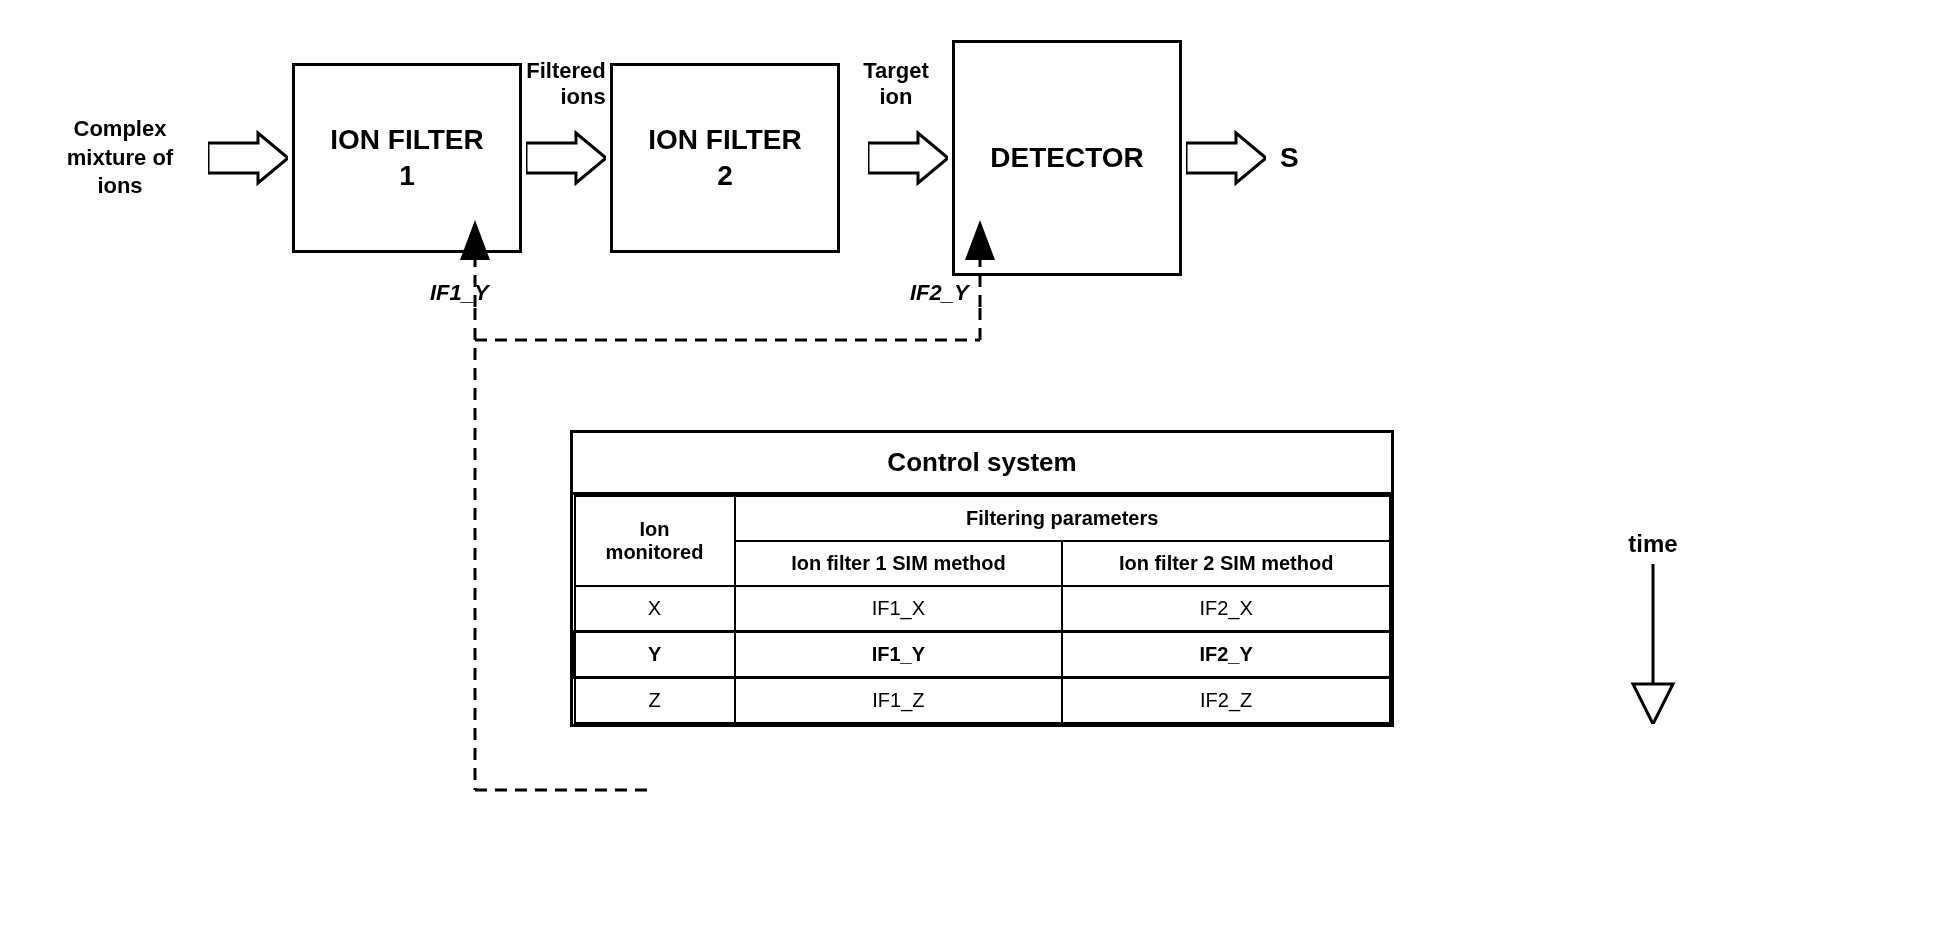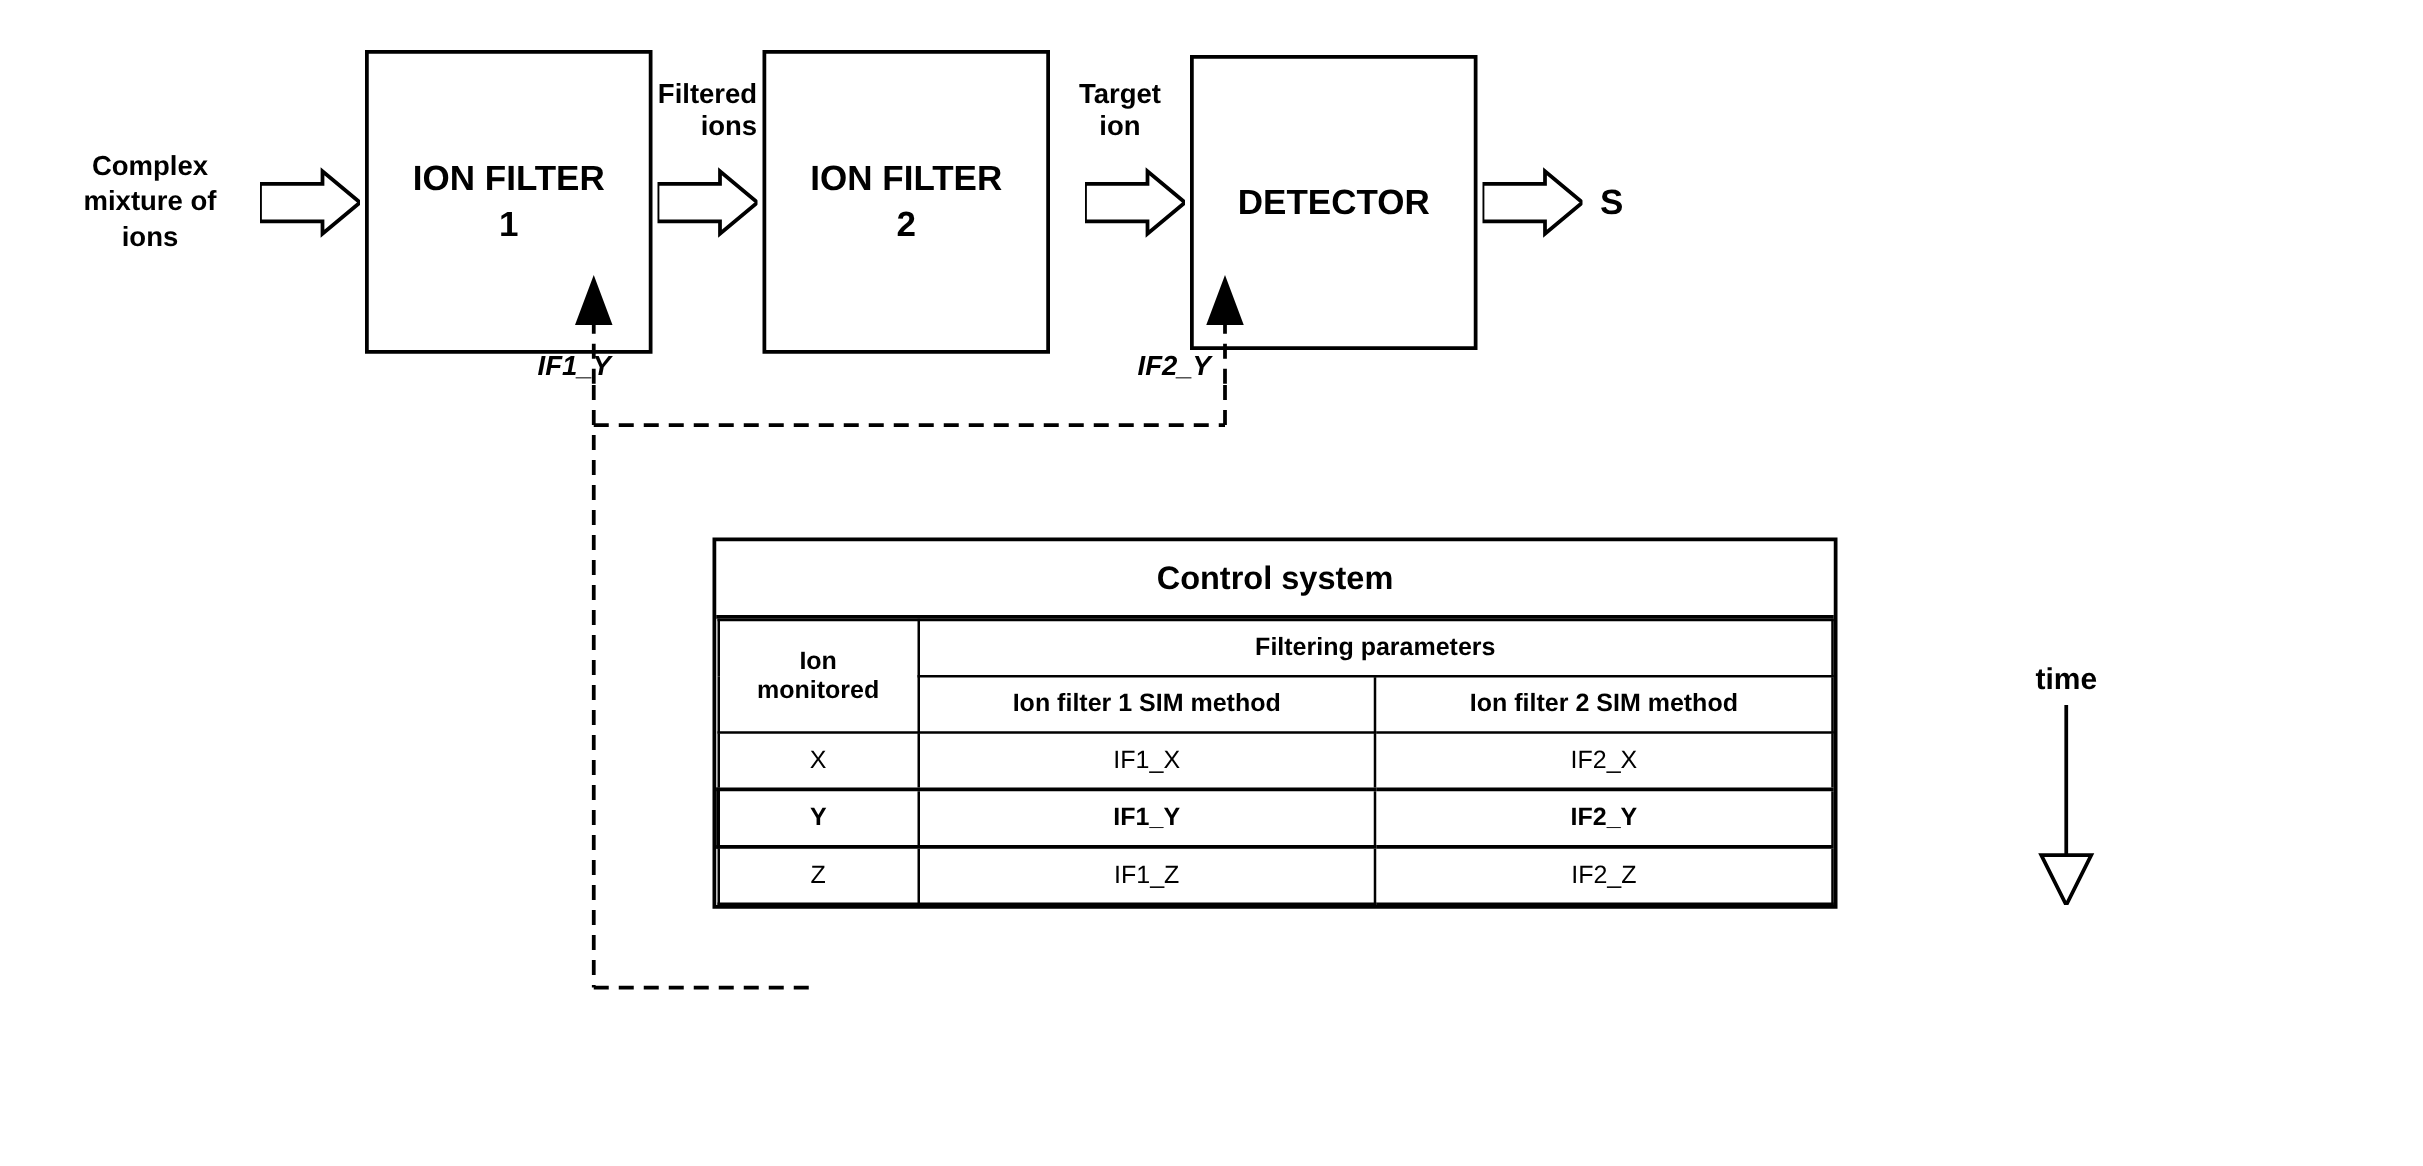--- a/index.html
+++ b/index.html
@@ -48,21 +48,21 @@
     }
 
     .arrow-big svg {
       width: 80px;
       height: 60px;
     }
 
     .filter-box {
       border: 3px solid #000;
       width: 230px;
-      height: 243px;
+      height: 190px;
       display: flex;
       flex-direction: column;
       align-items: center;
       justify-content: center;
       font-size: 28px;
       font-weight: bold;
       text-align: center;
       line-height: 1.3;
       background: #fff;
       position: relative;
@@ -94,21 +94,21 @@
       width: 1938px;
       height: 933px;
       pointer-events: none;
     }
 
     
     .control-system {
       position: absolute;
       top: 430px;
       left: 570px;
-      width: 900px;
+      width: 824px;
       border: 3px solid #000;
       background: #fff;
     }
 
     .cs-title {
       text-align: center;
       font-size: 26px;
       font-weight: bold;
       padding: 14px;
       border-bottom: 3px solid #000;

